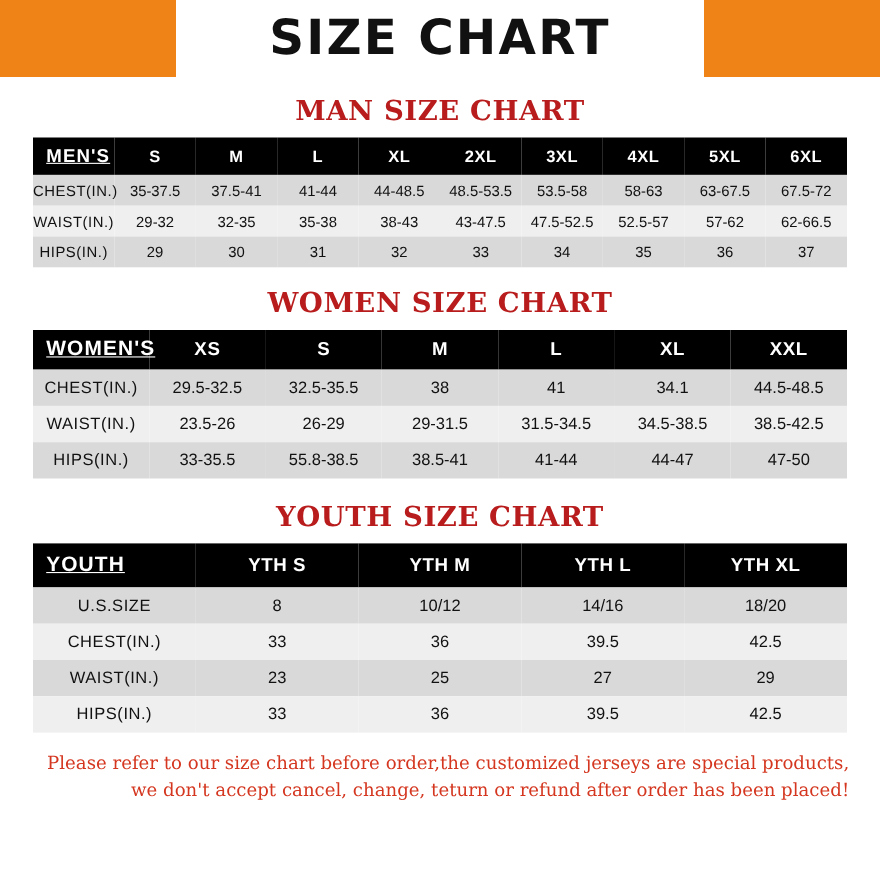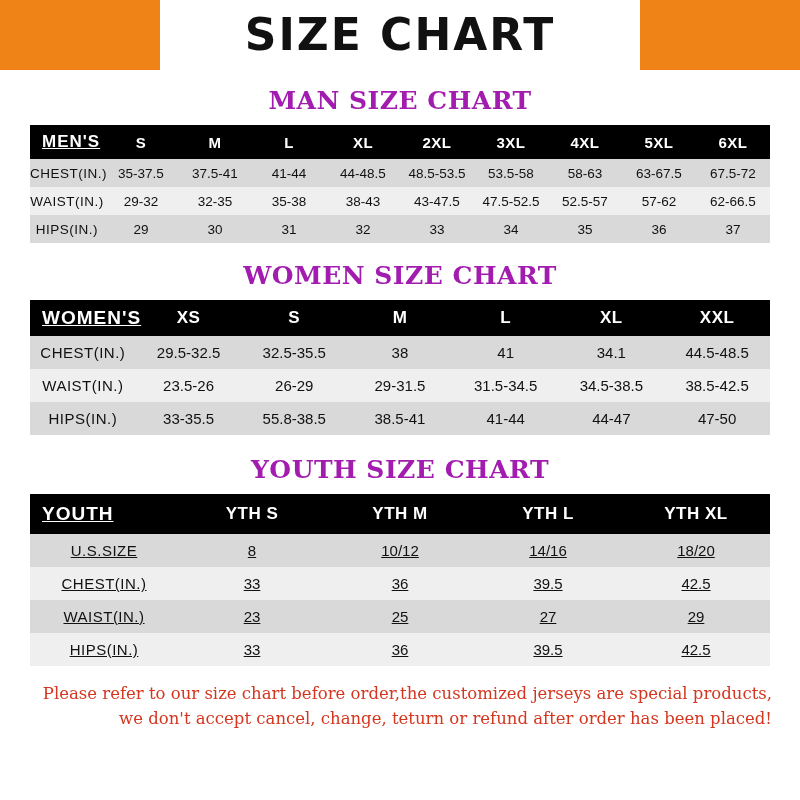--- a/index.html
+++ b/index.html
@@ -50,21 +50,21 @@
   }
   
   .section {
     padding: 0 30px;
     box-sizing: border-box;
   }
   .section-title {
     text-align: center;
     font-family: "DejaVu Serif", serif;
     font-weight: bold;
-    color: #a21caf;
+    color: #b91c1c;
     letter-spacing: 0.5px;
   }
   .t-man   { font-size: 25px; margin: 16px 0 10px 0; }
   .t-women { font-size: 25px; margin: 18px 0 10px 0; }
   .t-youth { font-size: 25px; margin: 20px 0 10px 0; }
 
   table.chart {
     width: 100%;
     border-collapse: collapse;
     table-layout: fixed;
@@ -107,21 +107,21 @@
   .women tr.hdr th { font-size: 17px; }
   .women tr.hdr th.first { font-size: 19px; }
   .women tr.body { height: 33px; }
   .women tr.body td { font-size: 15px; }
   .women tr.body td.first { font-size: 15px; }
   
   .youth tr.hdr { height: 40px; padding-left: 31px; }
   .youth tr.hdr th { font-size: 17px; }
   .youth tr.hdr th.first { font-size: 19px; }
   .youth tr.body { height: 33px; }
-  .youth tr.body td { font-size: 15px; text-decoration: underline; }
+  .youth tr.body td { font-size: 15px; }
   .youth tr.body td.first { font-size: 15px; }
 
   
   .note {
     margin-top: 16px;
     padding: 0 28px;
     color: #d4361f;
     font-family: "DejaVu Serif", serif;
     font-size: 16.5px;
     line-height: 1.5;

